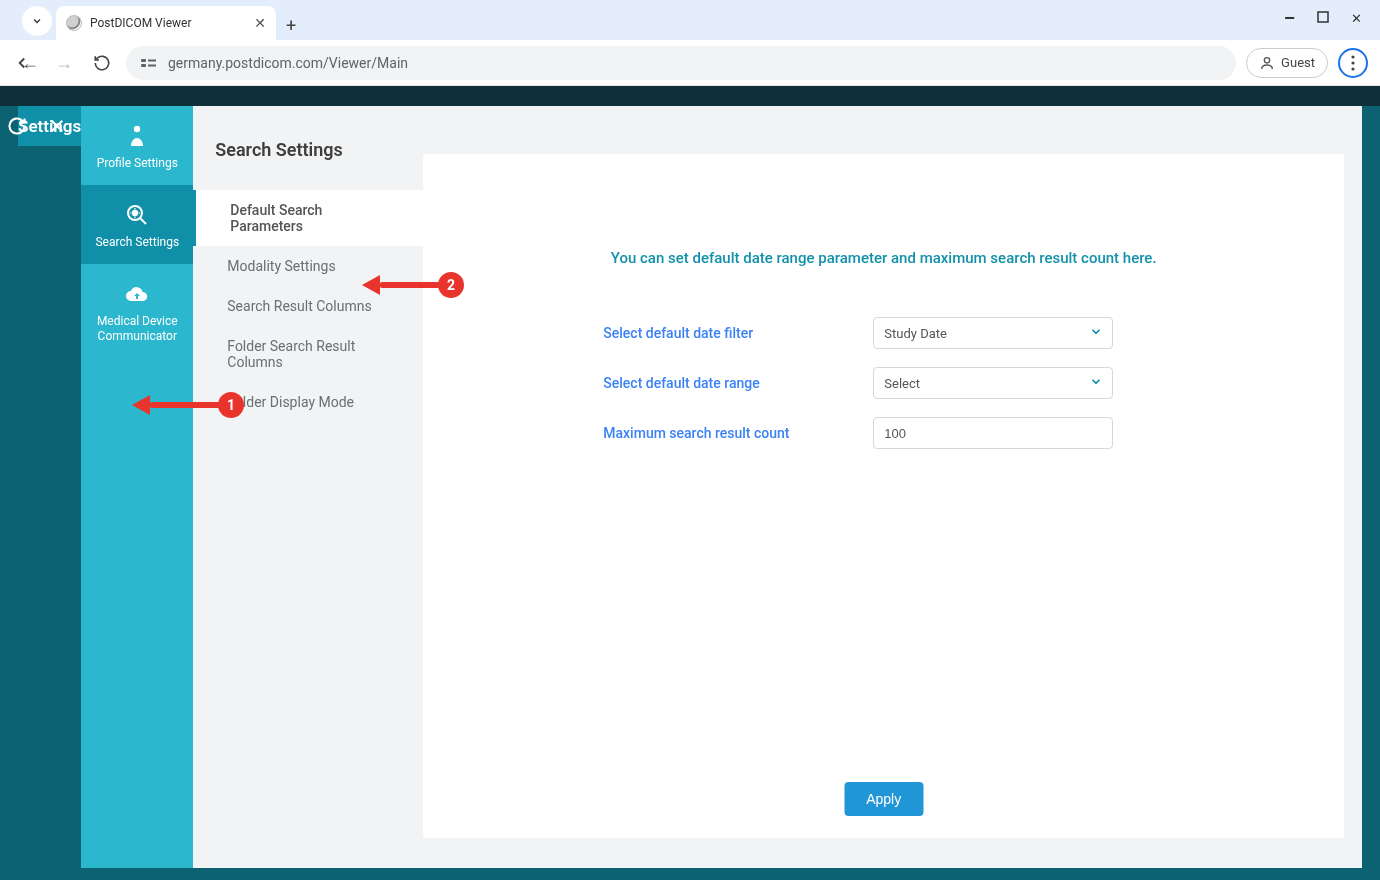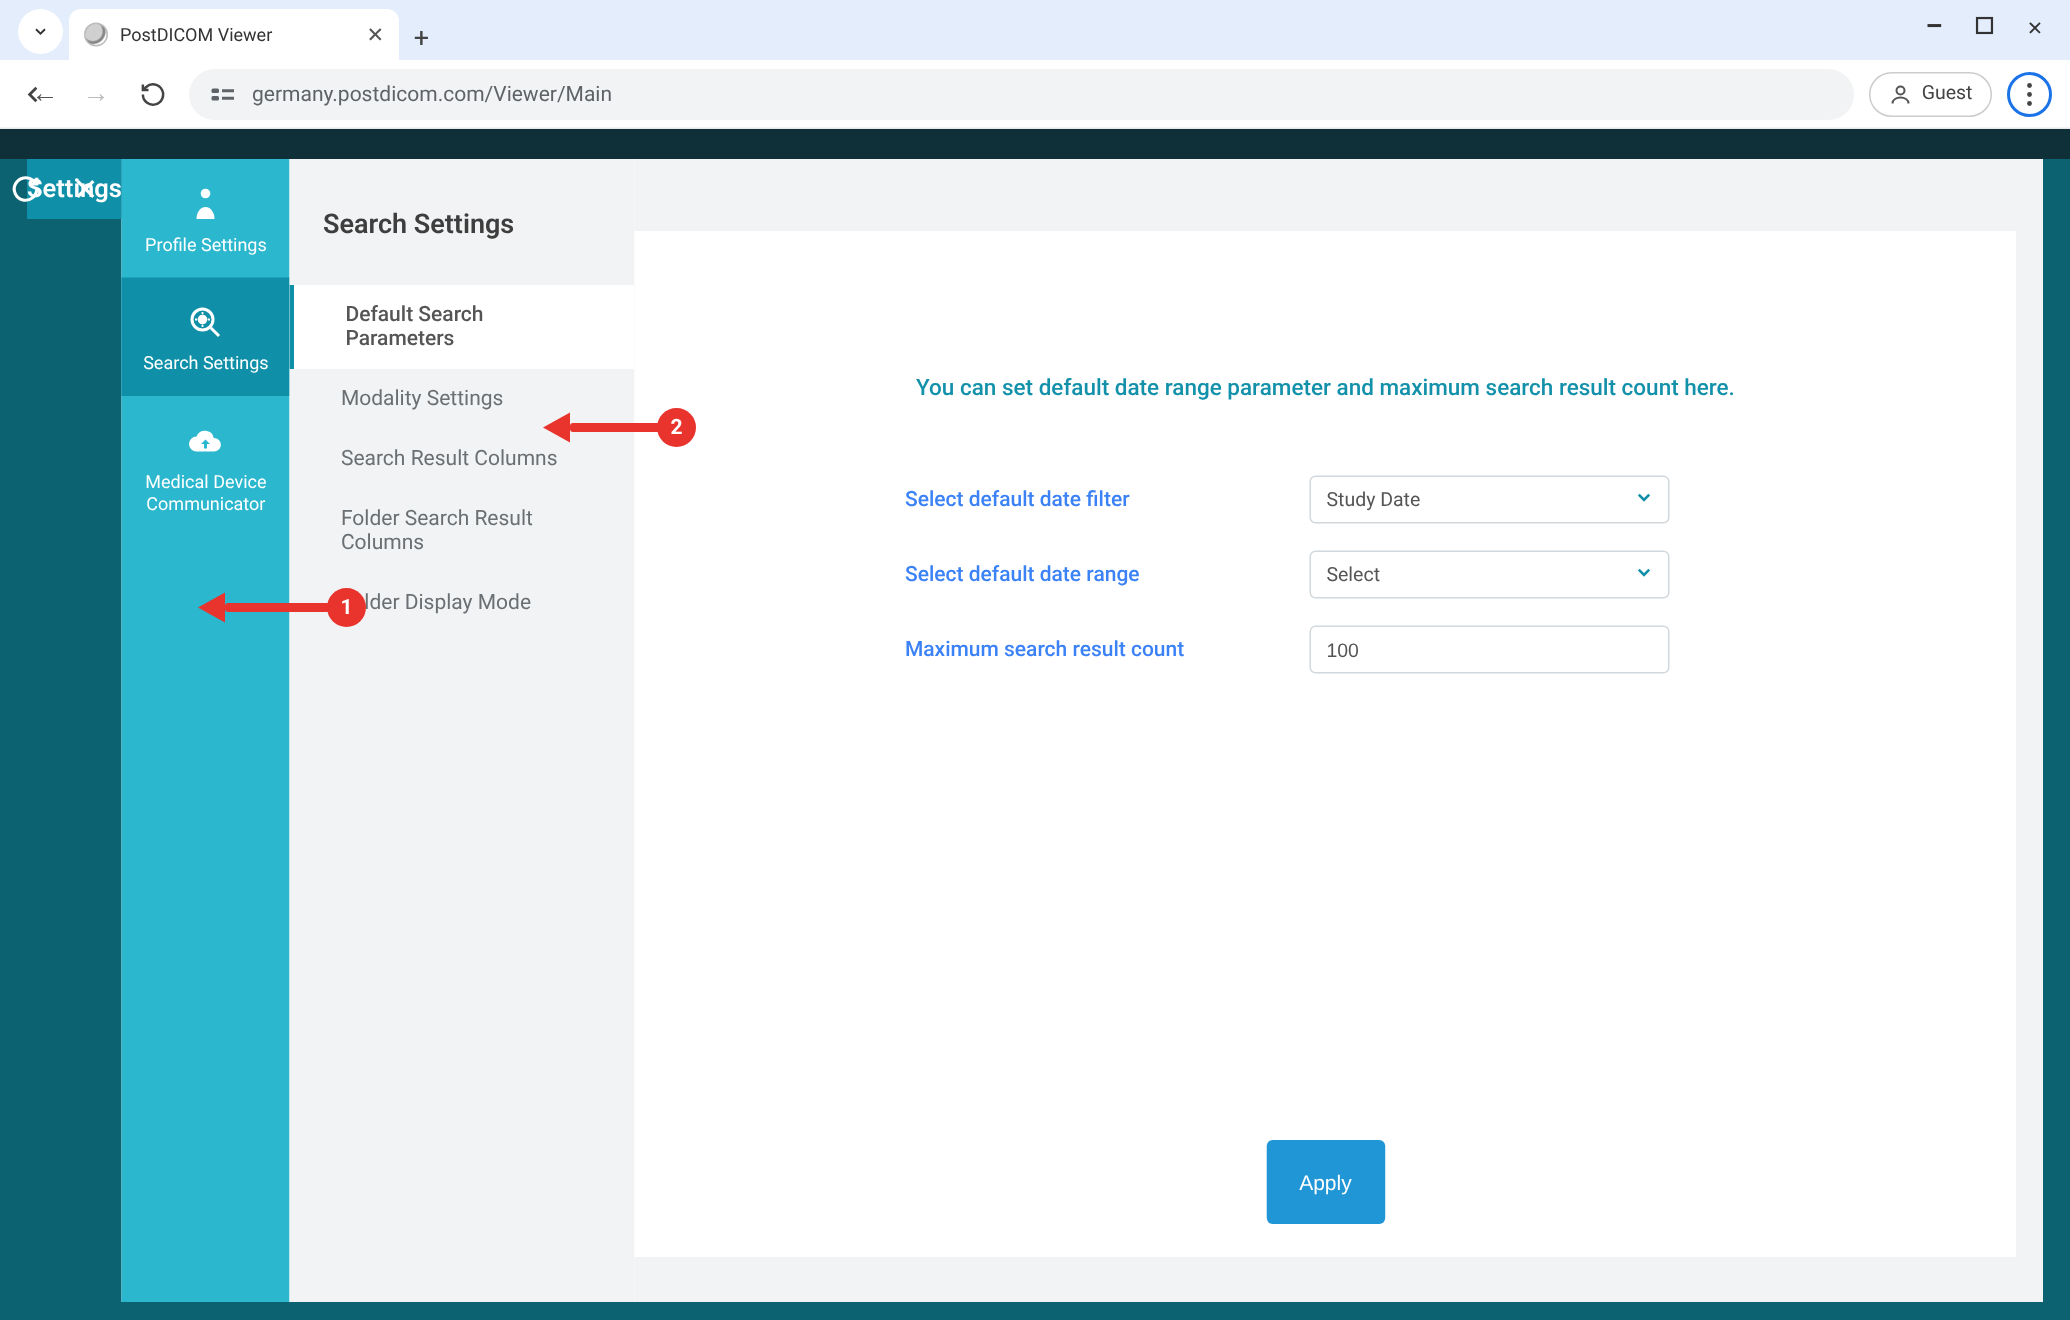--- a/index.html
+++ b/index.html
@@ -11,21 +11,21 @@
   overflow: hidden;
   position: relative;
 }
 
 
 .browser-top {
   height: 40px;
   background: #e3edfb;
   display: flex;
   align-items: flex-end;
-  padding-left: 8px;
+  padding-left: 18px;
 }
 .tab-chevron {
   width: 30px; height: 30px;
   display: flex; align-items: center; justify-content: center;
   background: #fff;
   border-radius: 50%;
   margin: 0 4px 4px 4px;
   font-size: 12px;
   color: #333;
 }
@@ -264,21 +264,21 @@
   width: 100%; font-size: 13px; color: #555;
 }
 .apply-btn {
   position: absolute;
   bottom: 22px; left: 50%;
   transform: translateX(-50%);
   background: #2196d6;
   color: #fff;
   border: none;
   border-radius: 4px;
-  padding: 20px 22px;
+  padding: 9px 22px;
   font-size: 14px;
   font-weight: 500;
   cursor: pointer;
 }
 
 
 .arrow {
   position: absolute;
   display: flex;
   align-items: center;

